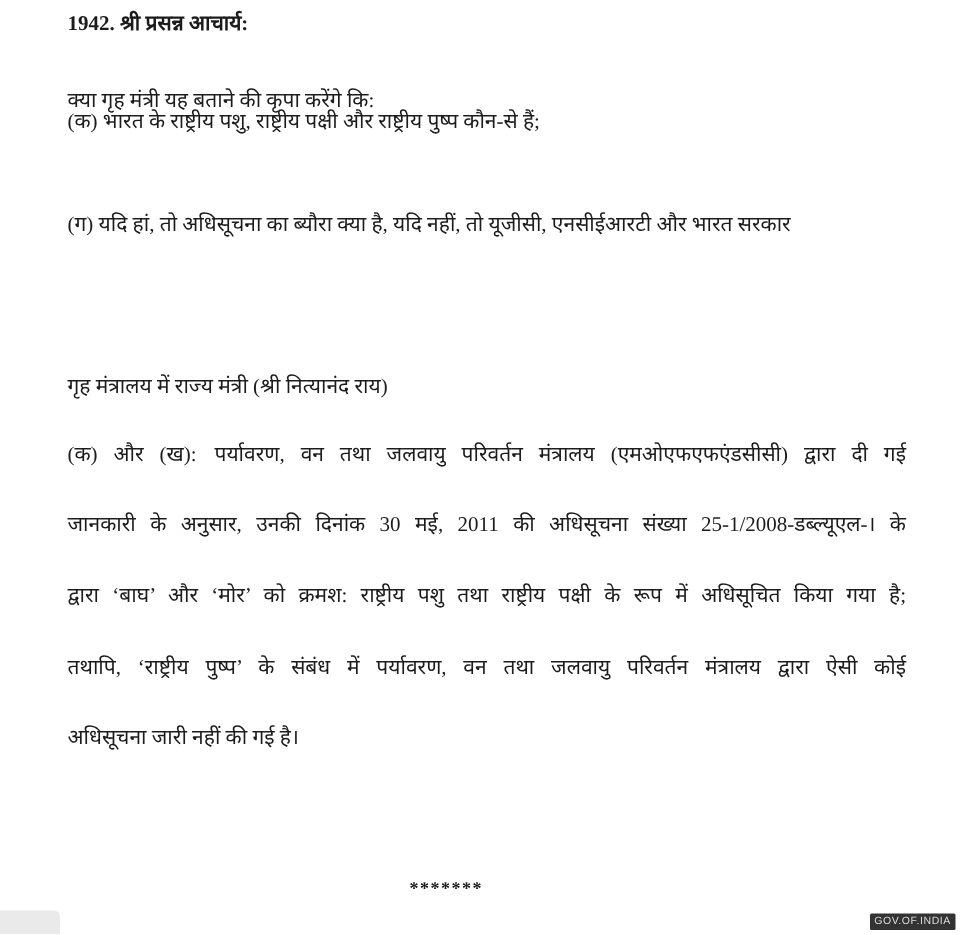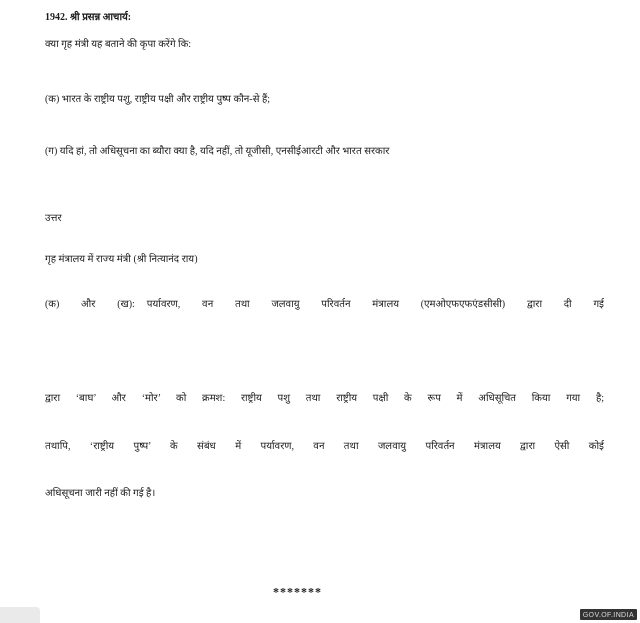--- a/index.html
+++ b/index.html
@@ -13,21 +13,21 @@
     height: 623px;
     background: #ffffff;
     overflow: hidden;
     font-family: "Liberation Serif", "DejaVu Serif", serif;
     color: #1c1c1c;
   }
   .line {
     position: absolute;
     left: 45px;
     right: 36px;
-    font-size: 10px;
+    font-size: 14px;
     line-height: 21px;
     white-space: nowrap;
   }
   .bold { font-weight: bold; }
   .justify {
     white-space: normal;
     text-align: justify;
     text-align-last: justify;
   }
   .prefix-gap { margin-right: 12px; }
@@ -64,36 +64,36 @@
     border-radius: 1px;
   }
 </style>
 </head>
 <body>
 
 <div class="page">
 
   <div class="line bold" style="top:6px">1942. श्री प्रसन्न आचार्य:</div>
 
-  <div class="line" style="top:33px">क्या गृह मंत्री यह बताने की कृपा करेंगे कि:</div>
+  <div class="line" style="top:57px">क्या गृह मंत्री यह बताने की कृपा करेंगे कि:</div>
 
-  <div class="line" style="top:88px">(क) भारत के राष्ट्रीय पशु, राष्ट्रीय पक्षी और राष्ट्रीय पुष्प कौन-से हैं;</div>
+  <div class="line" style="top:71px">(क) भारत के राष्ट्रीय पशु, राष्ट्रीय पक्षी और राष्ट्रीय पुष्प कौन-से हैं;</div>
 
 
   <div class="line" style="top:140px">(ग) यदि हां, तो अधिसूचना का ब्यौरा क्या है, यदि नहीं, तो यूजीसी, एनसीईआरटी और भारत सरकार</div>
 
 
-  <div class="line" style="top:207px">उत्तर</div>
 
   <div class="line" style="top:248px">गृह मंत्रालय में राज्य मंत्री (श्री नित्यानंद राय)</div>
 
   <div class="line justify" style="top:293px">
     <span class="prefix-gap">(क) और (ख):</span><span>पर्यावरण, वन तथा जलवायु परिवर्तन मंत्रालय (एमओएफएफएंडसीसी) द्वारा दी गई</span>
   </div>
 
+  <div class="line justify" style="top:340px">जानकारी के अनुसार, उनकी दिनांक 30 मई, 2011 की अधिसूचना संख्या 25-1/2008-डब्ल्यूएल-। के</div>
 
   <div class="line justify" style="top:387px">द्वारा ‘बाघ’ और ‘मोर’ को क्रमश: राष्ट्रीय पशु तथा राष्ट्रीय पक्षी के रूप में अधिसूचित किया गया है;</div>
 
   <div class="line justify" style="top:435px">तथापि, ‘राष्ट्रीय पुष्प’ के संबंध में पर्यावरण, वन तथा जलवायु परिवर्तन मंत्रालय द्वारा ऐसी कोई</div>
 
   <div class="line" style="top:482px">अधिसूचना जारी नहीं की गई है।</div>
 
 
   <div class="separator">*******</div>
 

